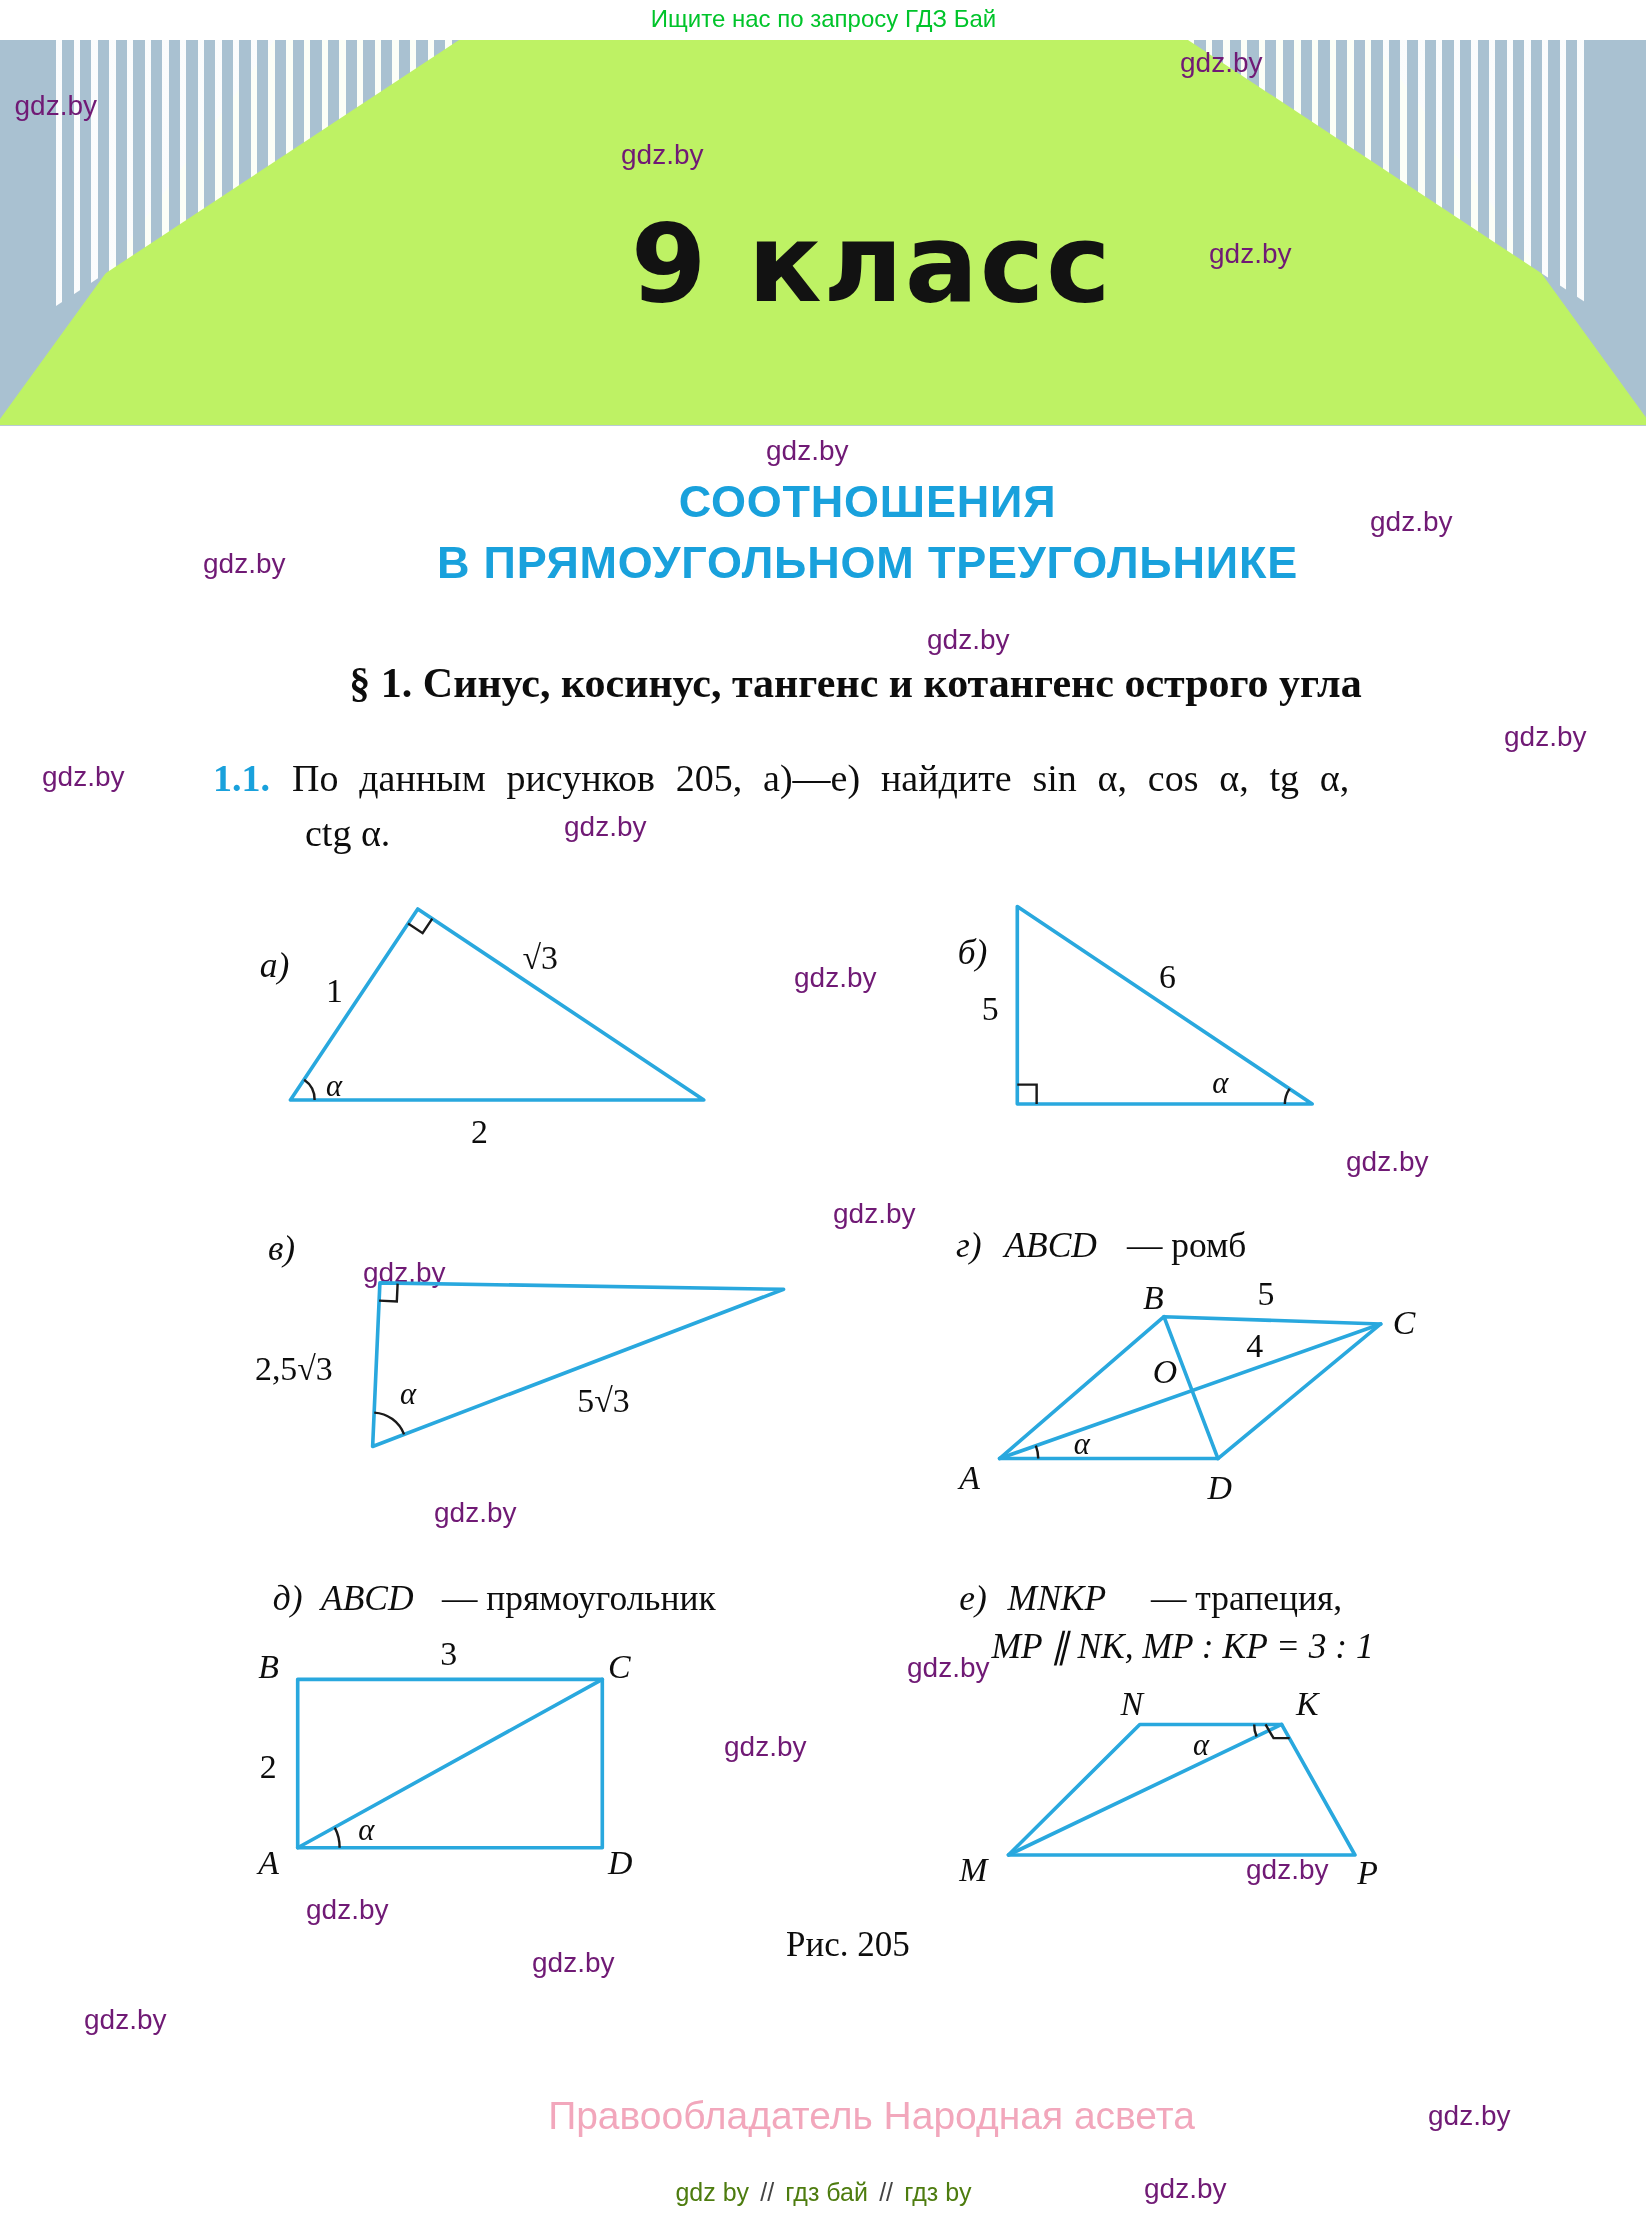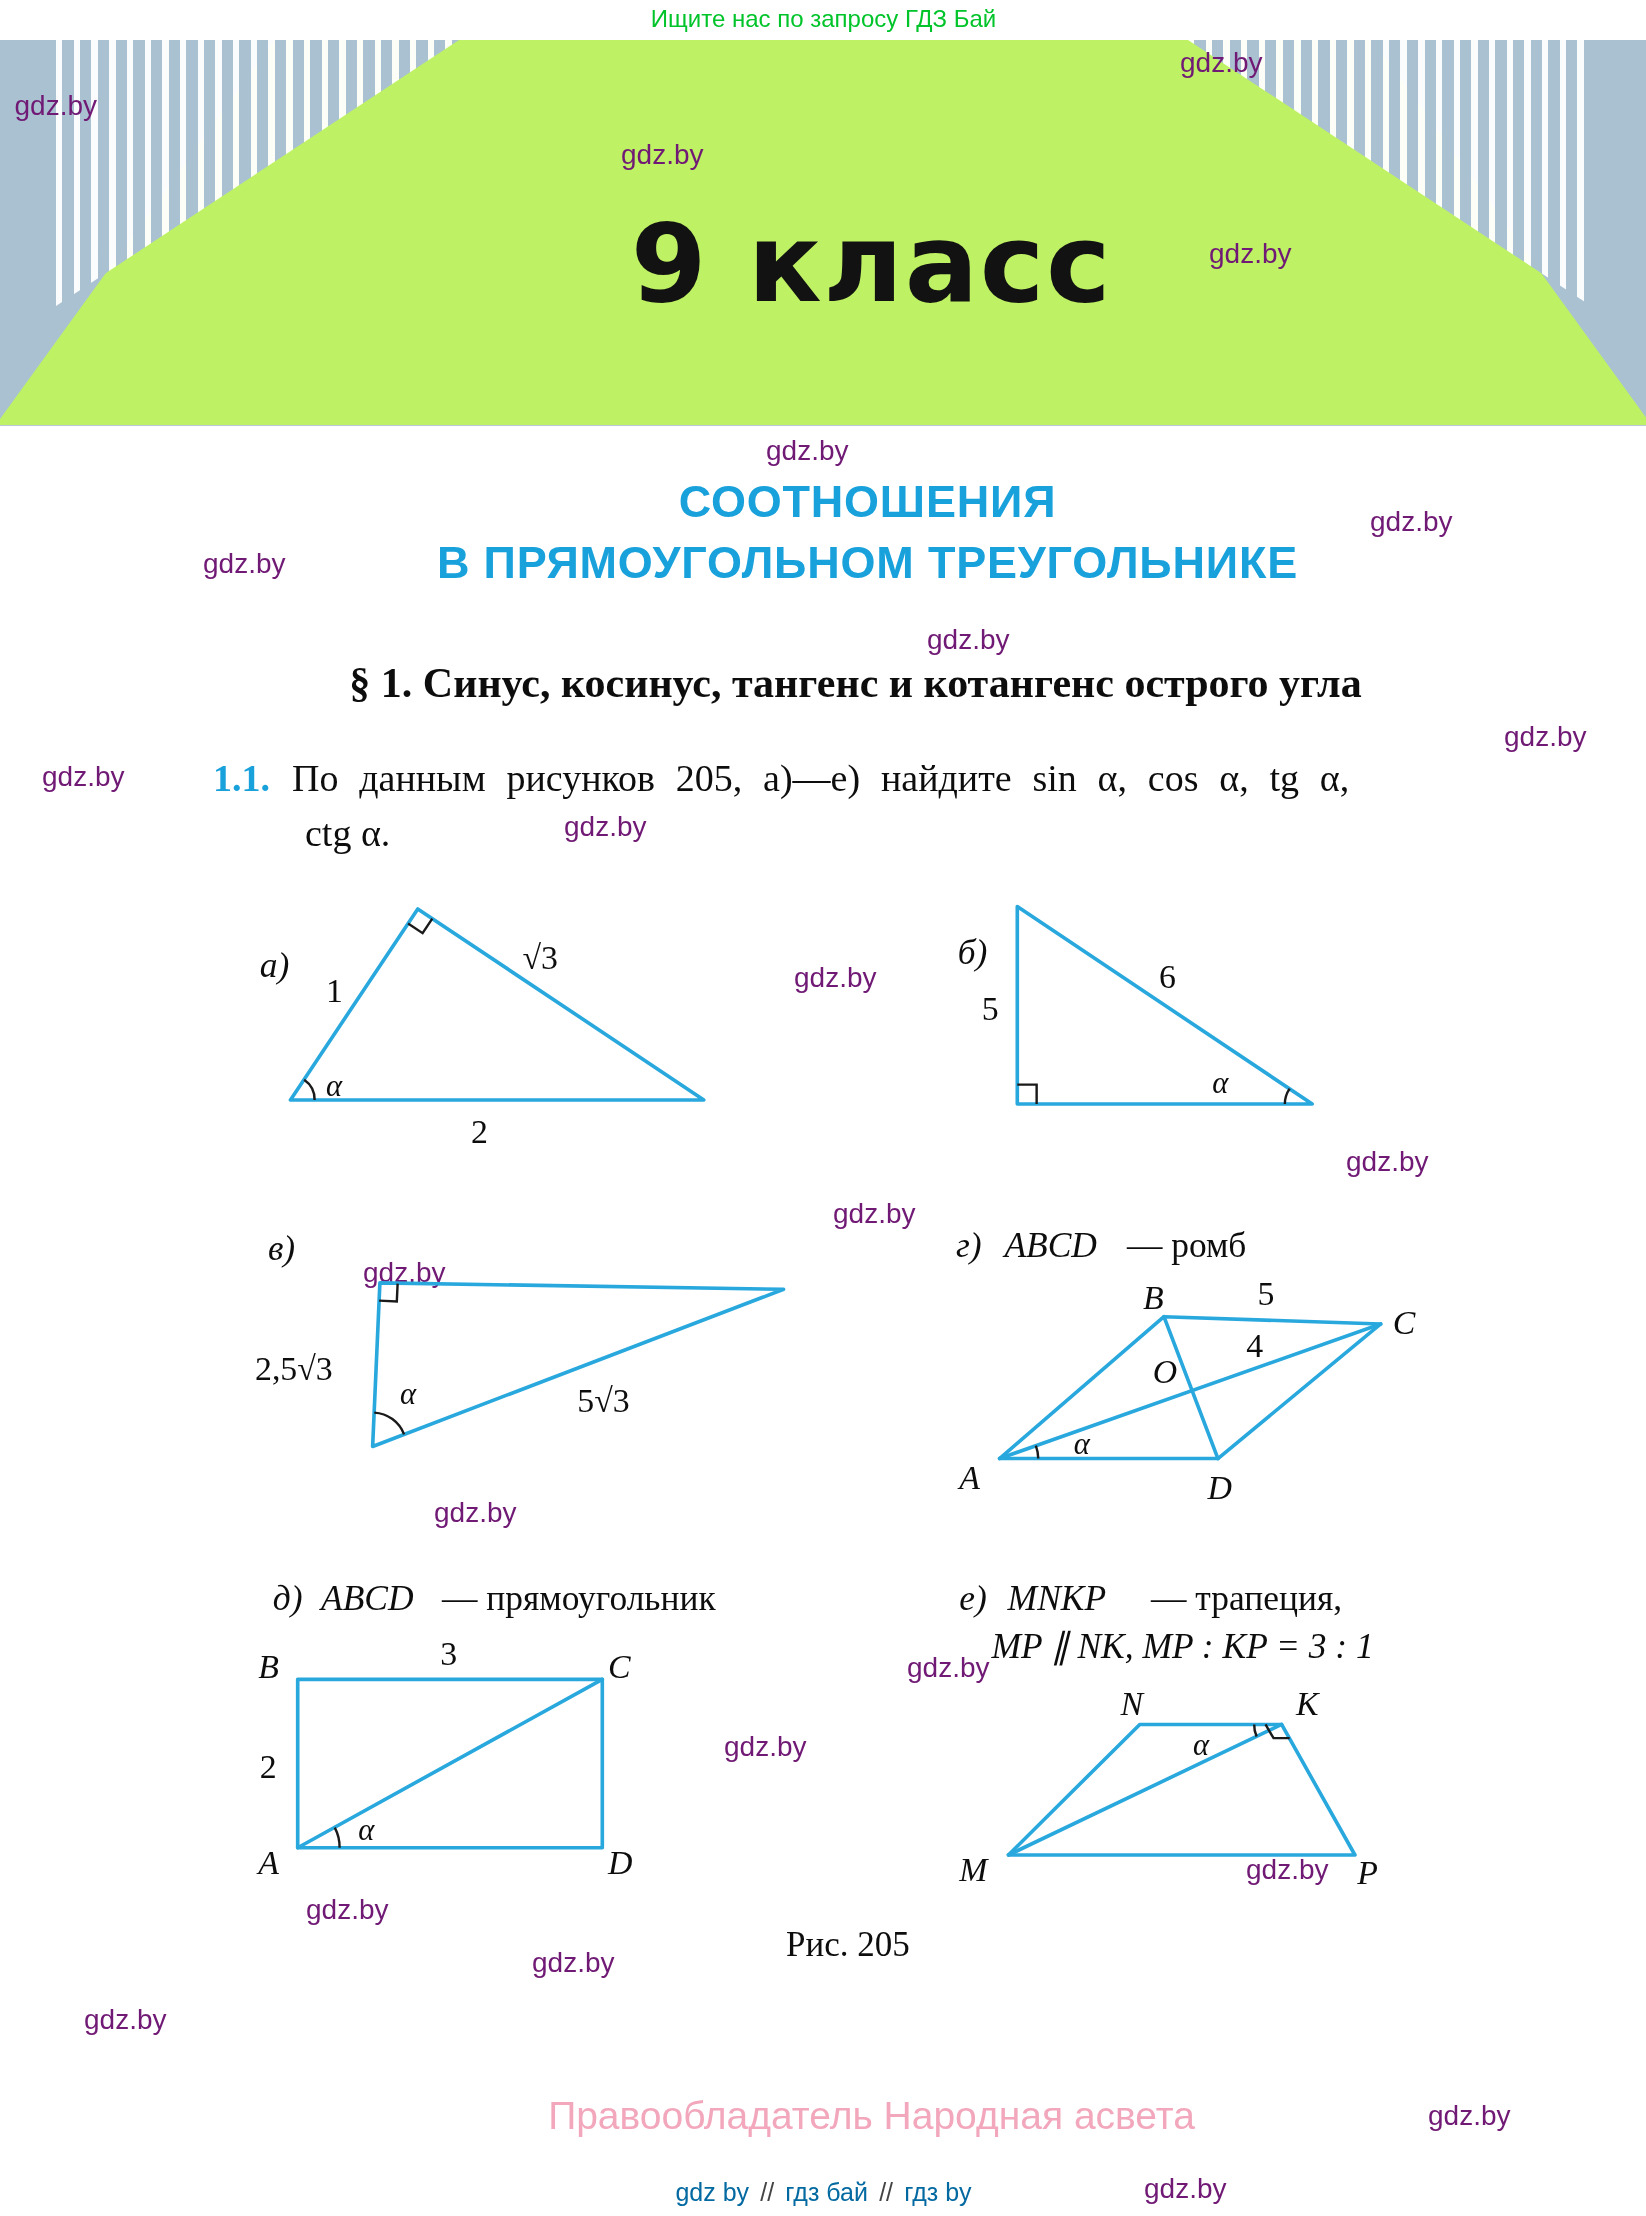--- a/index.html
+++ b/index.html
@@ -46,21 +46,21 @@
   .mark{stroke:#1a1a1a;stroke-width:3;fill:none;}
   .ft{font-family:"Liberation Serif",serif;fill:#0d0d0d;}
   .it{font-style:italic;}
 
   .fig-caption{position:absolute;top:1925px;left:786px;font-family:Liberation Serif, serif;
            font-size:35px;color:#0d0d0d;}
   .copyright{position:absolute;top:2094px;left:0;width:100%;text-align:center;
            font-size:39px;color:#f2a7bc;padding-left:48px;}
   .footer-links{position:absolute;top:2178px;left:0;width:100%;text-align:center;
            font-size:25px;color:#1f62c5;}
-  .footer-links a{color:#0369a1;text-decoration:none;margin:16px 8px;cursor:pointer;}
+  .footer-links a{color:#4d7c0f;text-decoration:none;margin:16px 8px;cursor:pointer;}
   .footer-links .sep{color:#444;margin:0 3.2px;}
 </style>
 </head>
 <body>
 
 <div class="page">
 
   <div class="banner">Ищите нас по запросу ГДЗ Бай</div>
 
   <div class="header">

